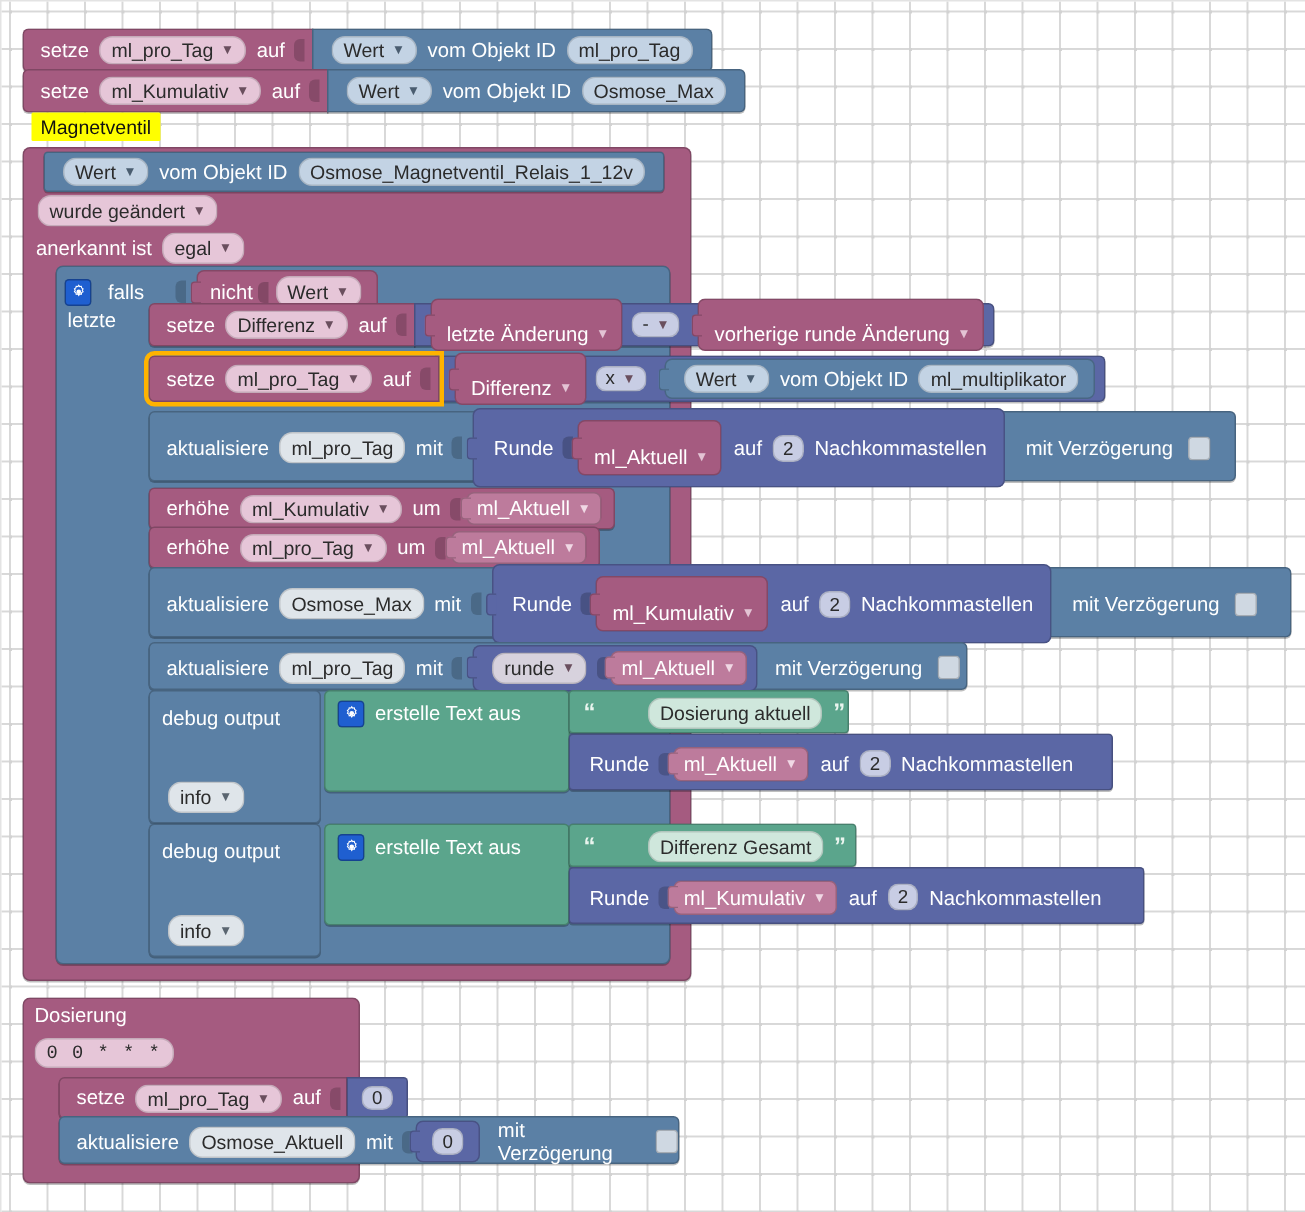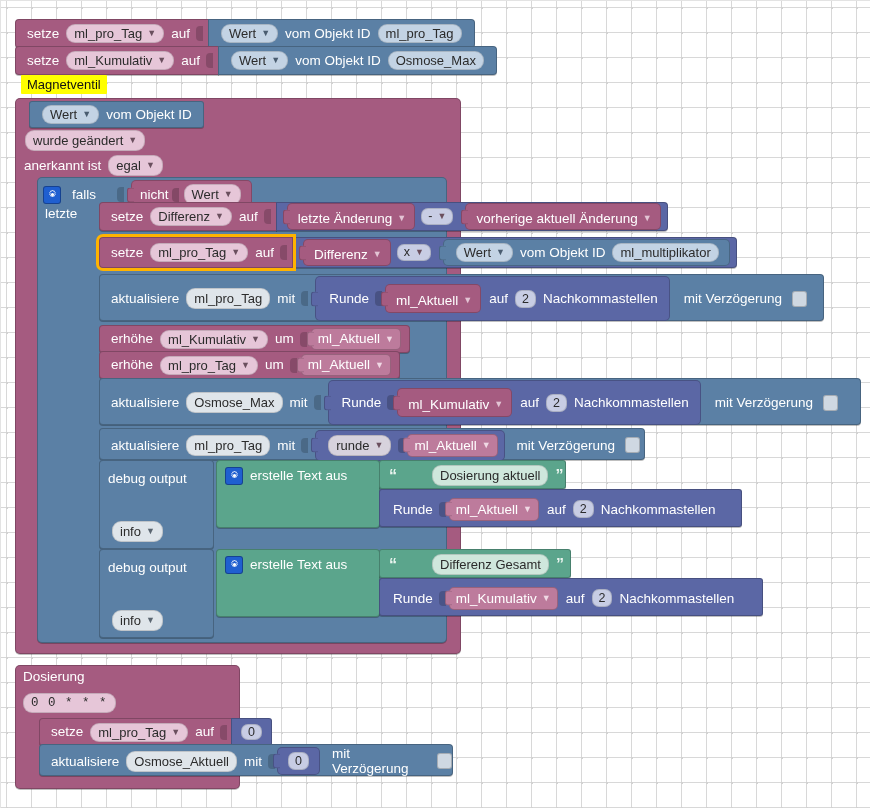--- a/index.html
+++ b/index.html
@@ -78,21 +78,21 @@
     margin-left:5px;font-size:9px;color:#6a4f5e;line-height:1;
   }
   .field.blue .caret{color:#4a5d70;}
   .field.grey .caret{color:#5a6570;}
 
   
   .rep{
     position:relative;
     border-radius:5px;
     color:#fff;font-size:13.5px;
-    padding:8px 8px 4px 10px;
+    padding:16px 8px 4px 10px;
     display:inline-flex;align-items:center;
     border:1px solid rgba(0,0,0,.2);
     margin-left:6px;
     white-space:nowrap;
   }
   .rep::before{
     content:"";position:absolute;left:-5px;top:50%;
     transform:translateY(-50%);
     width:6px;height:13px;
     border-radius:3px 0 0 3px;
@@ -193,20 +193,21 @@
   <div class="blk c-ctl edge shadow" style="left:14px;top:97px;width:446px;height:556px;border-radius:5px;"></div>
 
   <div class="blk" style="left:18px;top:100px;">
     <div class="row">
       <div class="stmt c-val edge shadow" style="height:25px;border-radius:3px;margin-left:10px;">
         <span class="field blue">
             <span>Wert</span>
             <span class="caret">▼</span>
           </span>
         <span class="lbl">vom Objekt ID</span>
+        <span class="field blue">Osmose_Magnetventil_Relais_1_12v</span>
       </div>
     </div>
   </div>
 
   <div class="blk" style="left:20px;top:129px;">
     <span class="field">
         <span>wurde geändert</span>
         <span class="caret">▼</span>
       </span>
   </div>
@@ -256,21 +257,21 @@
       <div class="stmt c-math edge shadow" style="height:27px;border-radius:0 4px 4px 0;margin-left:-1px;padding:0 6px;">
         <span class="rep c-var" style="margin-left:4px;">
           <span>letzte Änderung</span>
             <span class="caret" style="color:#e3c4d4;">▼</span>
         </span>
         <span class="field num" style="margin:0 6px;">
             <span>-</span>
             <span class="caret">▼</span>
           </span>
         <span class="rep c-var">
-          <span>vorherige aktuell Änderung</span>
+          <span>vorherige runde Änderung</span>
             <span class="caret" style="color:#e3c4d4;">▼</span>
         </span>
       </div>
     </div>
   </div>
 
   <div class="blk" style="left:98px;top:236px;">
     <div class="row">
       <div class="stmt c-var edge shadow sel-outline" style="height:29px;border-radius:4px 0 0 4px;padding-right:4px;z-index:3;">
         <span class="lbl">setze</span>

